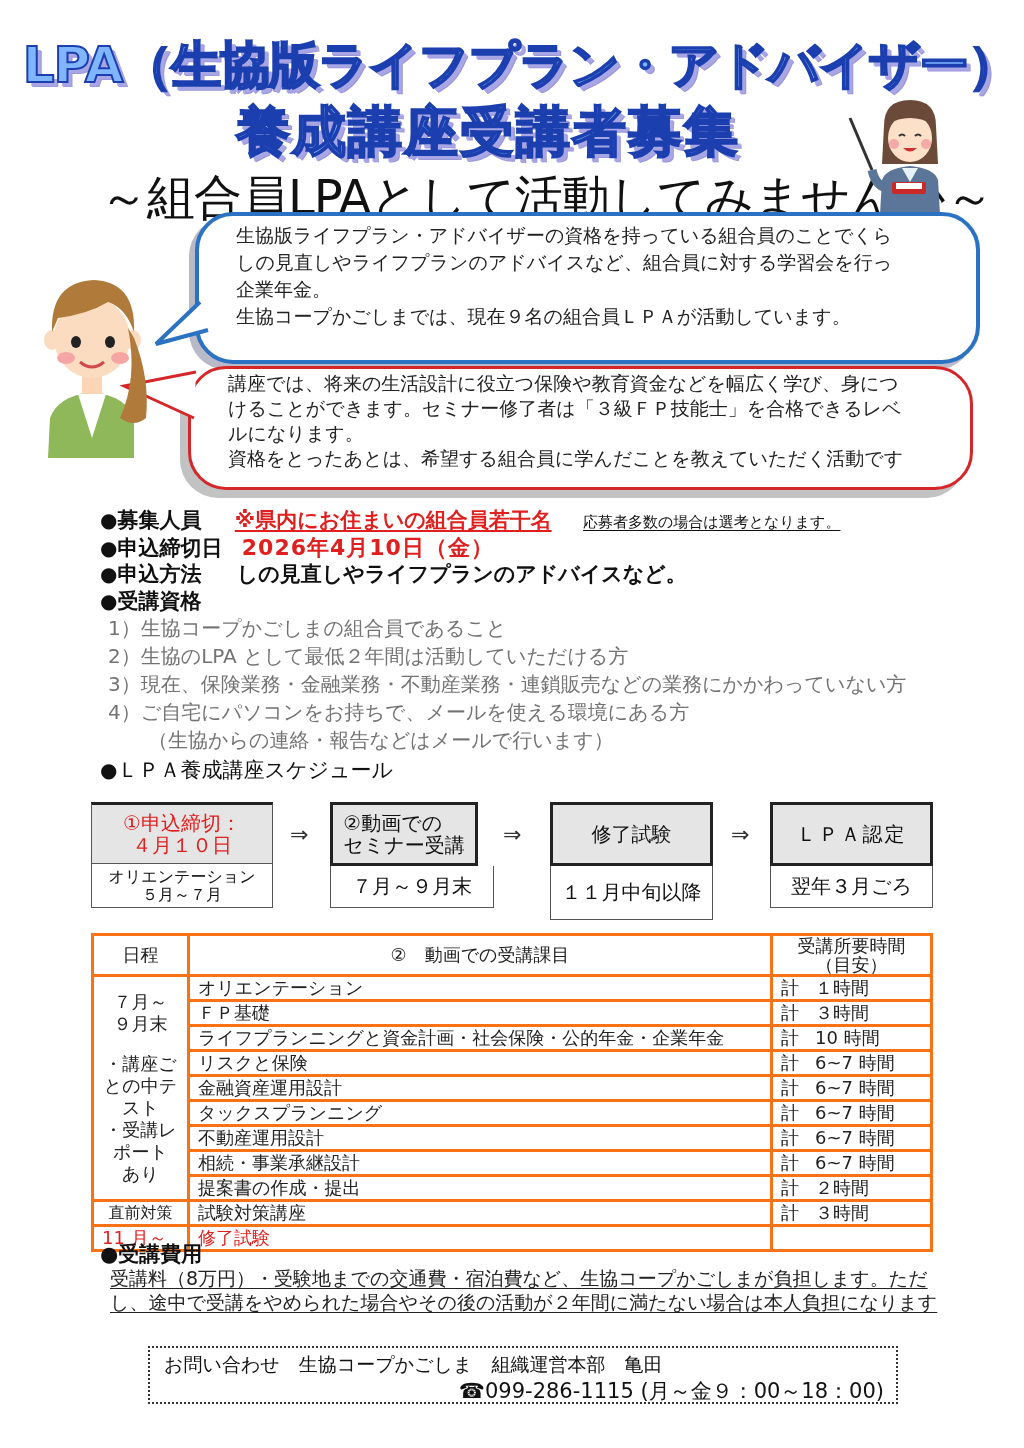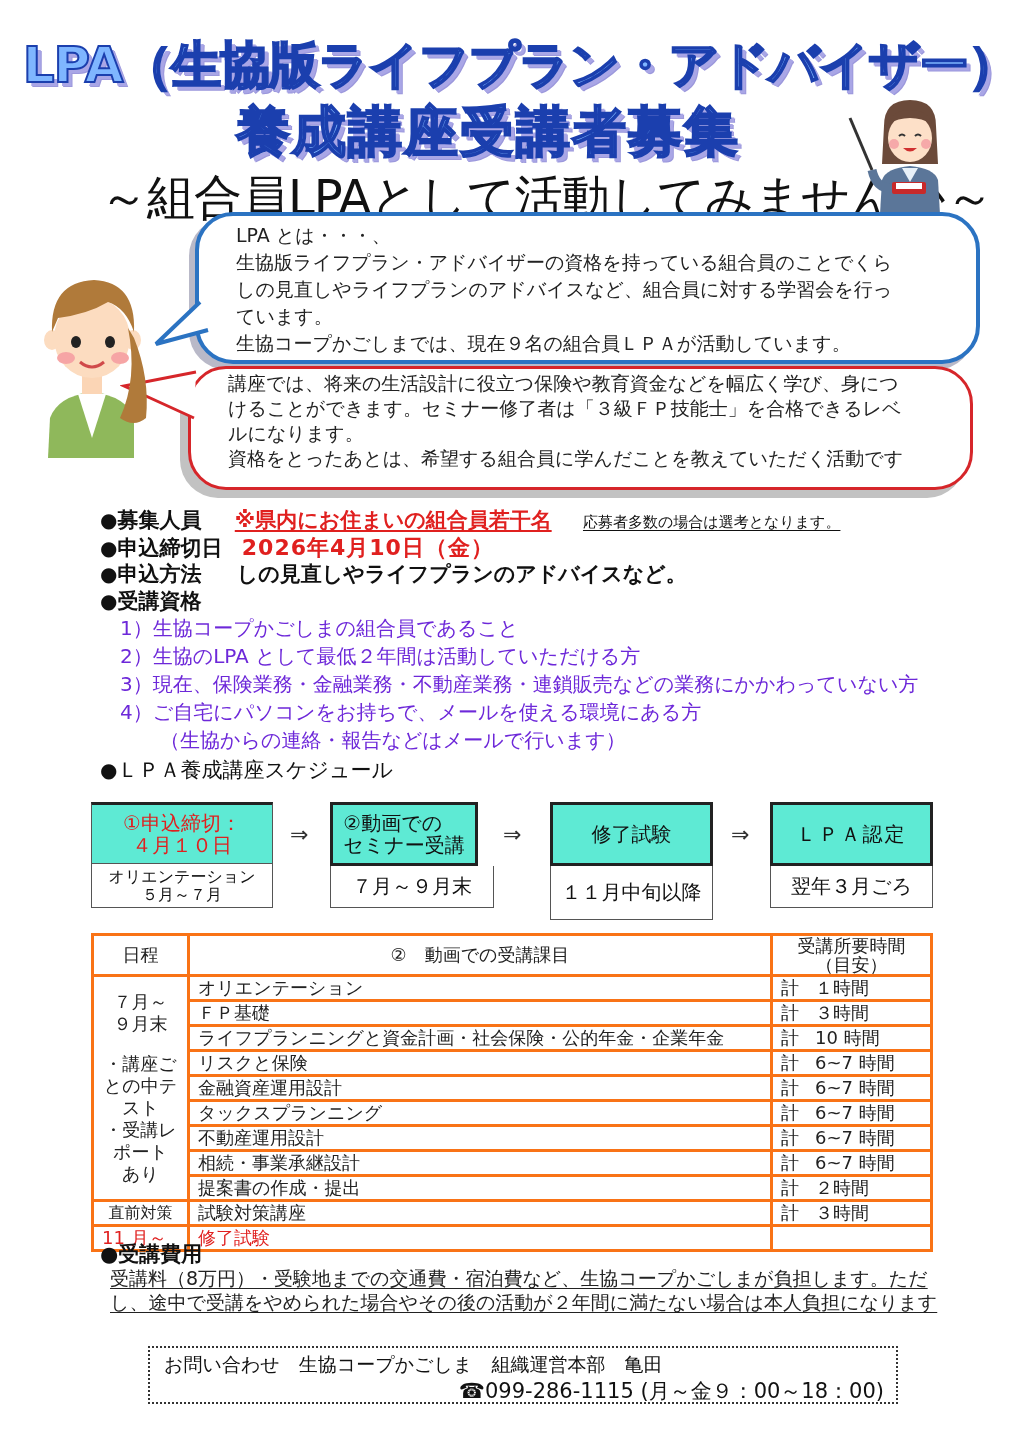--- a/index.html
+++ b/index.html
@@ -46,22 +46,22 @@
 
   
   .illus { position: absolute; }
 
   
   .info-line { position: absolute; left: 100px; font-size: 21px; white-space: nowrap; font-weight: bold; }
   .info-line .bul { font-size: 20px; }
   .red { color: #e0201f; }
   .ul { text-decoration: underline; text-underline-offset: 3px; }
   .small-note { font-size: 15px; font-weight: normal; text-decoration: underline; text-underline-offset: 3px; }
-  .qual-line { position: absolute; left: 120px; font-size: 20px; white-space: nowrap; color: #6d28d9; }
-  .flow-top { position: absolute; border: 3px solid #222; background: #5eead4;
+  .qual-line { position: absolute; left: 108px; font-size: 20px; white-space: nowrap; color: #737373; }
+  .flow-top { position: absolute; border: 3px solid #222; background: #e5e5e5;
               display: flex; align-items: center; justify-content: center; text-align: center;
               font-size: 20px; line-height: 22px; }
   .flow-bottom { position: absolute; border: 1px solid #555; border-top: none; background: #fff;
                  display: flex; align-items: center; justify-content: center; text-align: center;
                  font-size: 20px; }
   .arrow { position: absolute; font-size: 22px; color: #333; }
 
   
   table.course {
     position: absolute; left: 91px; top: 933px; width: 842px;
@@ -111,24 +111,23 @@
   <path d="M30 74 Q34 92 48 92" stroke="#5b7699" stroke-width="9" fill="none"></path>
   <rect x="50" y="86" width="34" height="12" rx="2" fill="#c82a2a"></rect>
   <rect x="54" y="87" width="26" height="6" fill="#fff"></rect>
 </svg>
 
 <div class="bubble bubble-blue"></div>
 <svg class="tail" style="left:152px;top:300px" width="60" height="48" viewBox="0 0 60 48">
   <path d="M48 2 L4 44 L56 30" fill="#fff" stroke="#2b73c2" stroke-width="4" stroke-linejoin="miter"></path>
 </svg>
 <div class="bubble-text blue-text">
-  <div>LPA とは・・・、</div>
   <div>生協版ライフプラン・アドバイザーの資格を持っている組合員のことでくら</div>
   <div>しの見直しやライフプランのアドバイスなど、組合員に対する学習会を行っ</div>
-  <div>ています。</div>
+  <div>企業年金。</div>
   <div>生協コープかごしまでは、現在９名の組合員ＬＰＡが活動しています。</div>
 </div>
 
 <div class="bubble bubble-red"></div>
 <svg class="tail" style="left:120px;top:368px" width="80" height="56" viewBox="0 0 80 56">
   <path d="M76 4 L4 18 L74 50" fill="#fff" stroke="#d6262a" stroke-width="3" stroke-linejoin="miter"></path>
 </svg>
 <div class="bubble-text red-text">
   <div>講座では、将来の生活設計に役立つ保険や教育資金などを幅広く学び、身につ</div>
   <div>けることができます。セミナー修了者は「３級ＦＰ技能士」を合格できるレベ</div>

